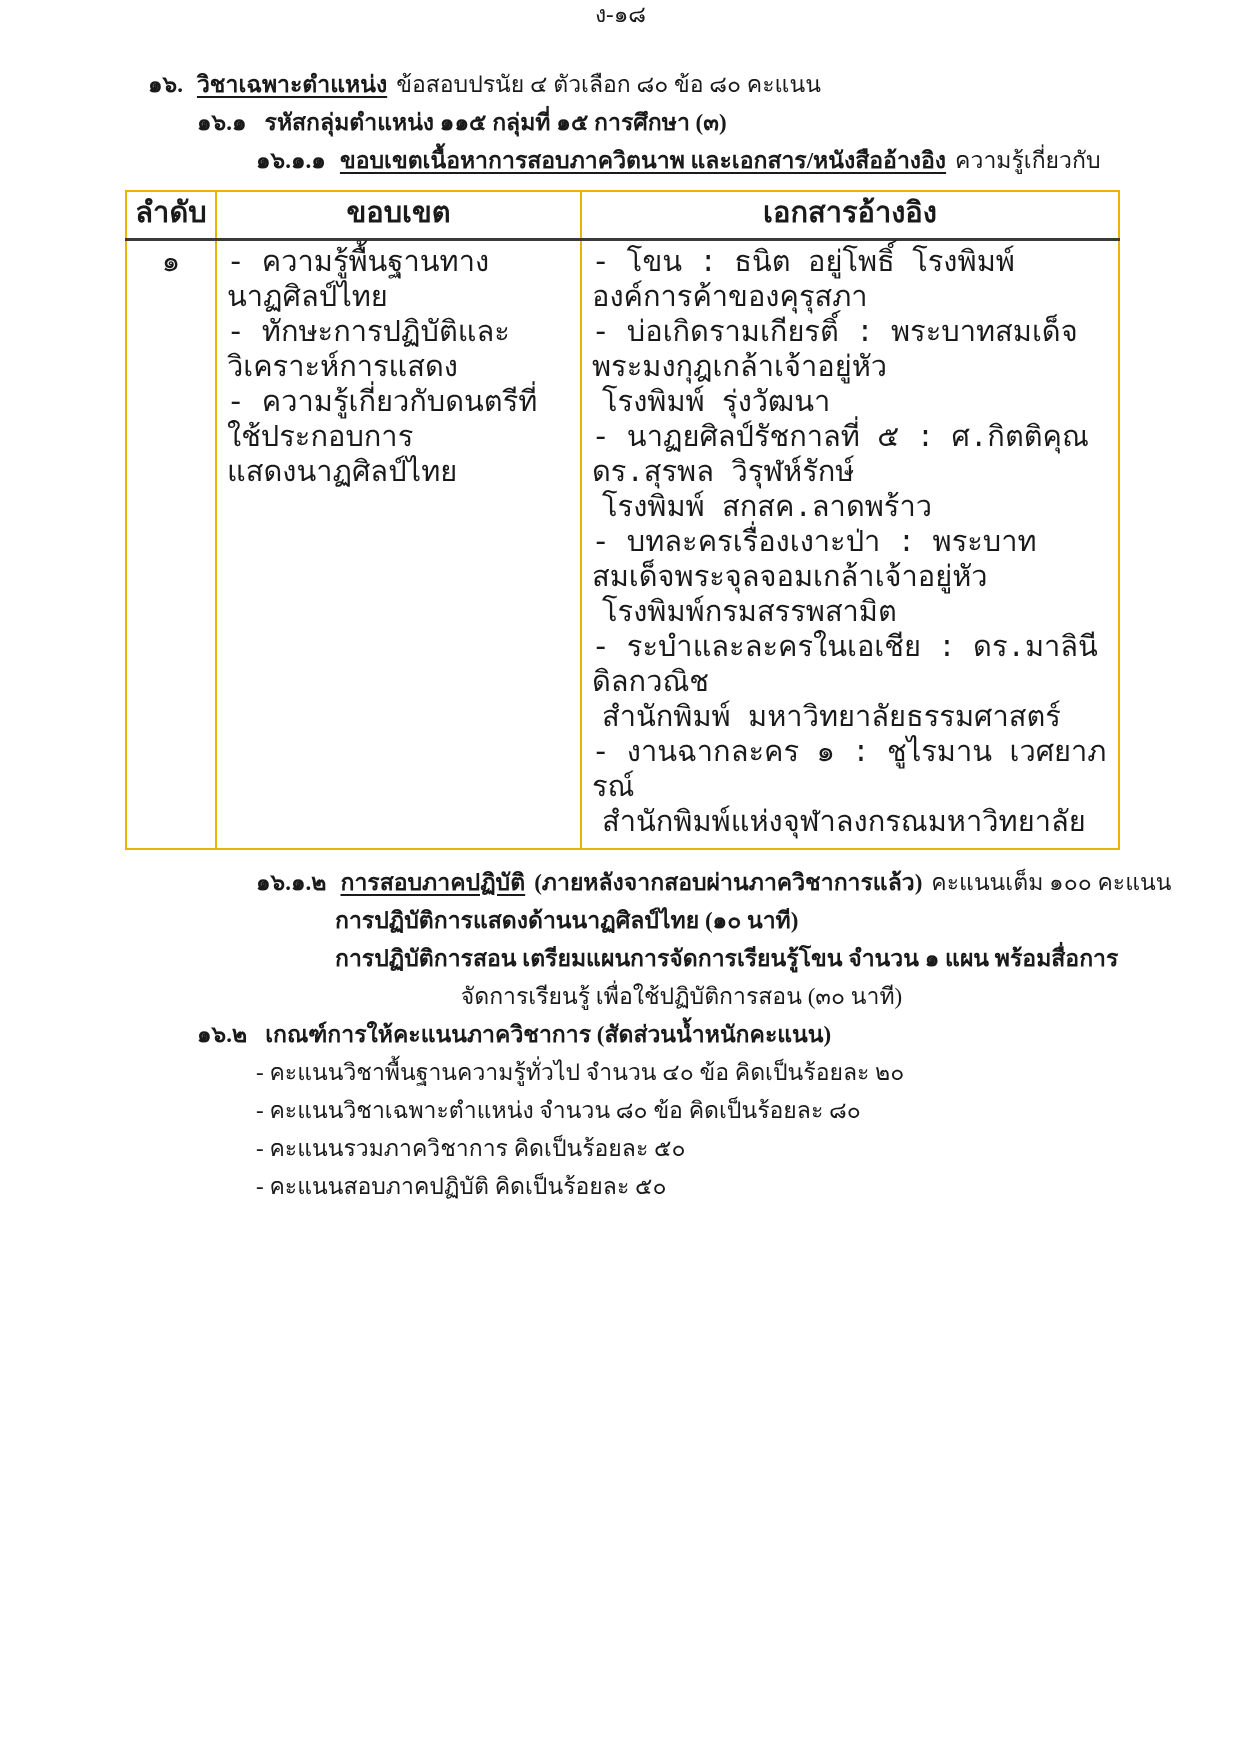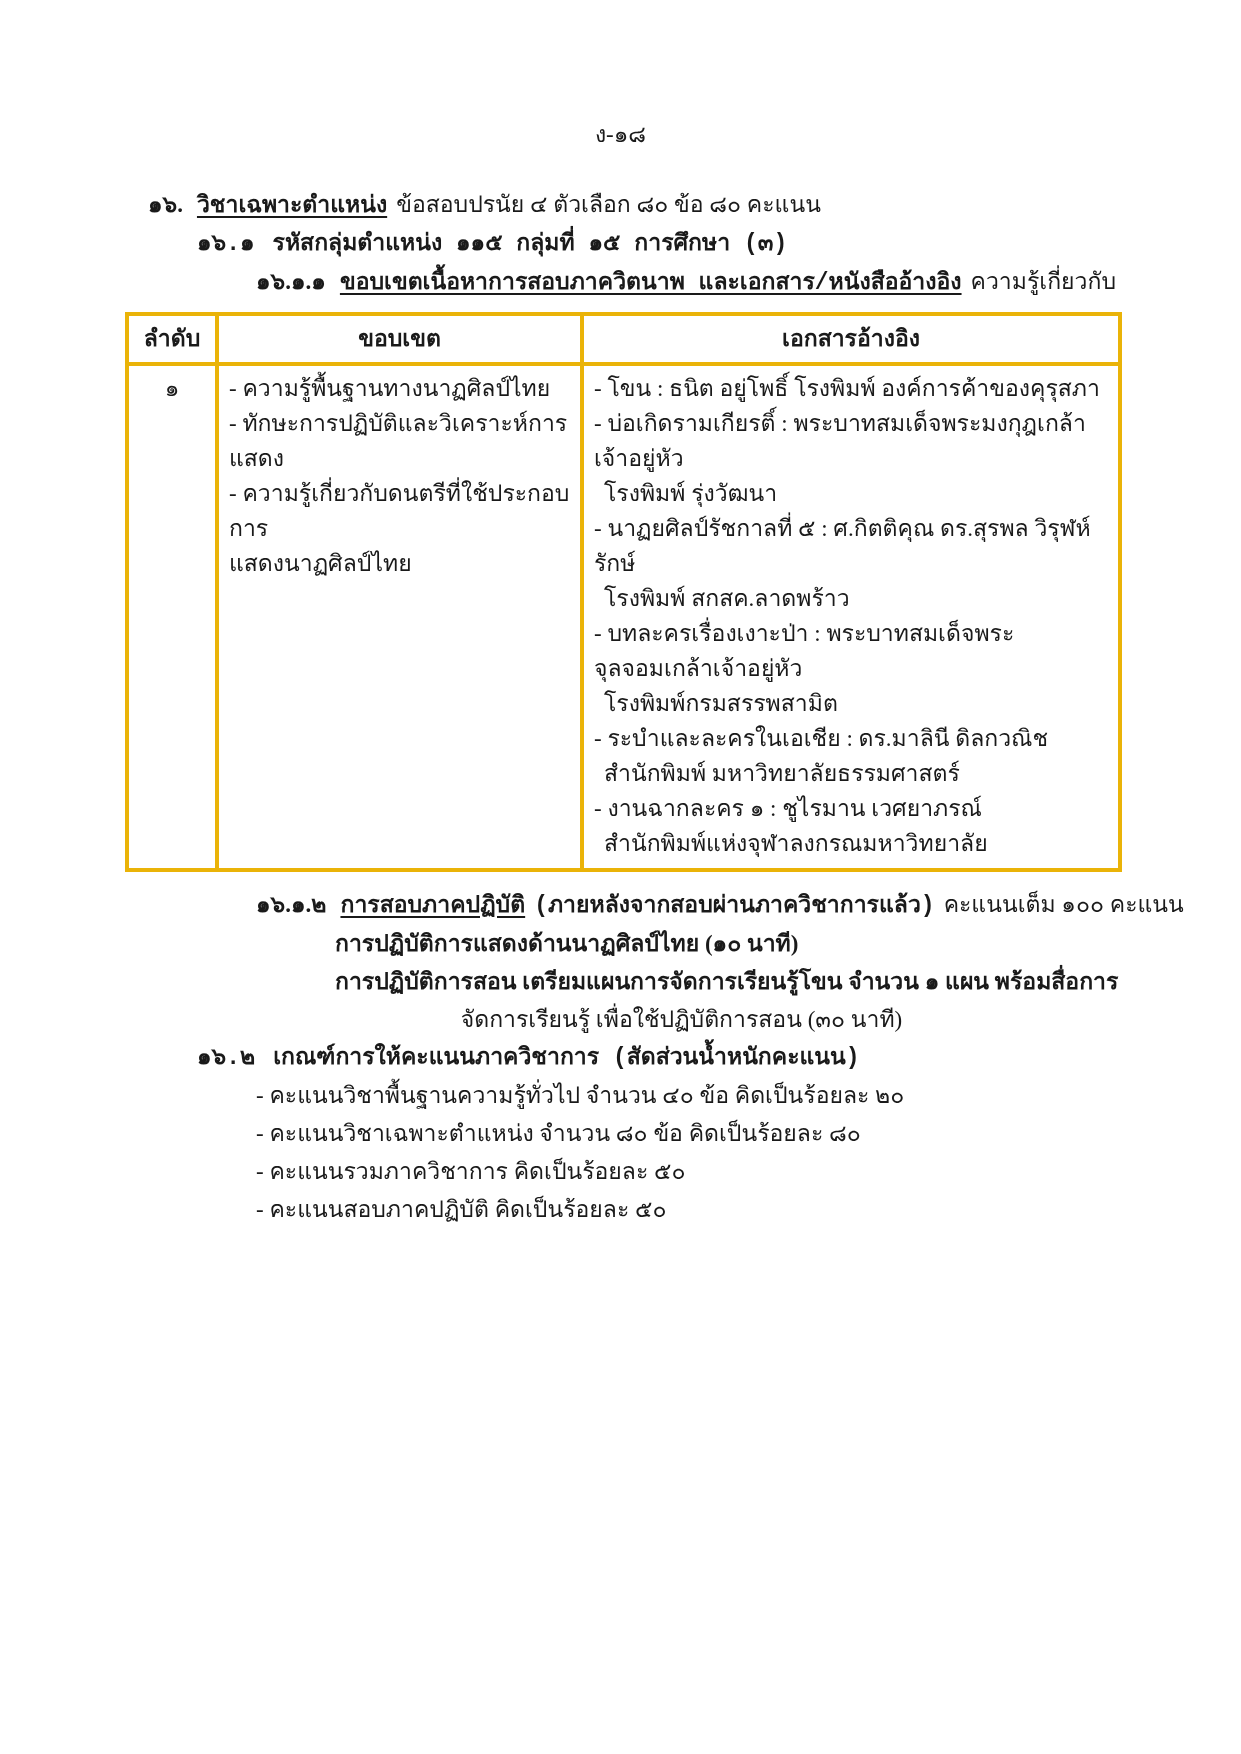--- a/index.html
+++ b/index.html
@@ -3,53 +3,53 @@
 <meta charset="utf-8">
 <style>
   html, body { margin:0; padding:0; background:#ffffff; }
   .page {
     position: relative;
     width: 1241px;
     height: 1754px;
     margin: 0 auto;
     background: #ffffff;
     box-sizing: border-box;
-    padding-top: 120px;
     font-family: "Liberation Serif", serif;
     font-size: 23px;
     line-height: 38px;
     color: #1a1a1a;
     overflow: hidden;
   }
   .page-number { text-align: center; line-height: 30px; }
 
   .l16    { margin-left: 148px; margin-top: 36px; }
   .l16-1  { margin-left: 197px; }
   .l16-11 { margin-left: 256px; }
   .l16-12 { margin-left: 256px; margin-top: 14px; }
   .indent-para { margin-left: 335px; font-weight: bold; }
   .flush-left  { margin-left: 122px; text-align: center; }
   .indent-loc  { margin-left: 420px; }
   .bullet-line { margin-left: 256px; font-family: Liberation Serif, serif; }
 
-  .b { font-weight: bold; font-family: Liberation Mono, monospace; }
+  .b { font-weight: bold; }
   .u { text-decoration: underline; text-underline-offset: 4px; }
   .num { font-weight: bold; margin-right: 14px; }
   .num-wide { font-weight: bold; margin-right: 18px; }
   .run { margin-right: 9px; }
 
   table.spec {
     margin: 10px 0 0 125px;
     width: 993px;
     border-collapse: collapse;
     table-layout: fixed;
   }
   table.spec th, table.spec td {
-    border: 4px solid #eab308;
-    font-size: 23px;
+    border: 2px solid #eab308;
+    font-size: 29px;
+    font-family: Liberation Mono, monospace;
   }
   table.spec th {
     font-weight: bold;
     text-align: center;
     height: 46px;
     line-height: 46px;
     border-bottom: 3px solid #3a3a3a;
     padding: 0;
   }
   table.spec td {

